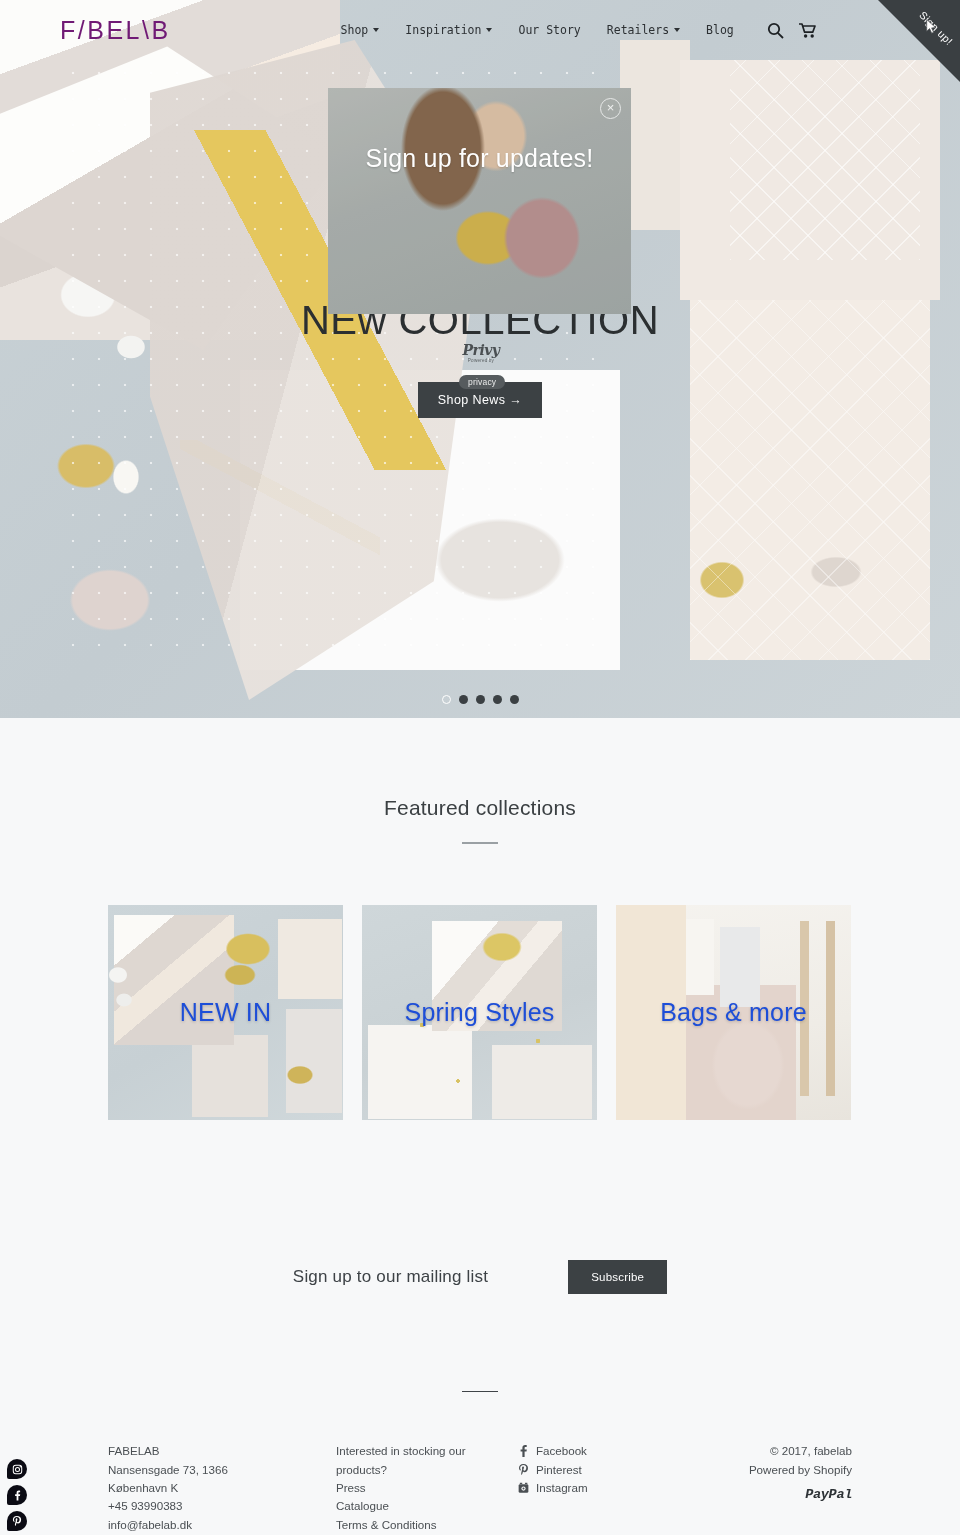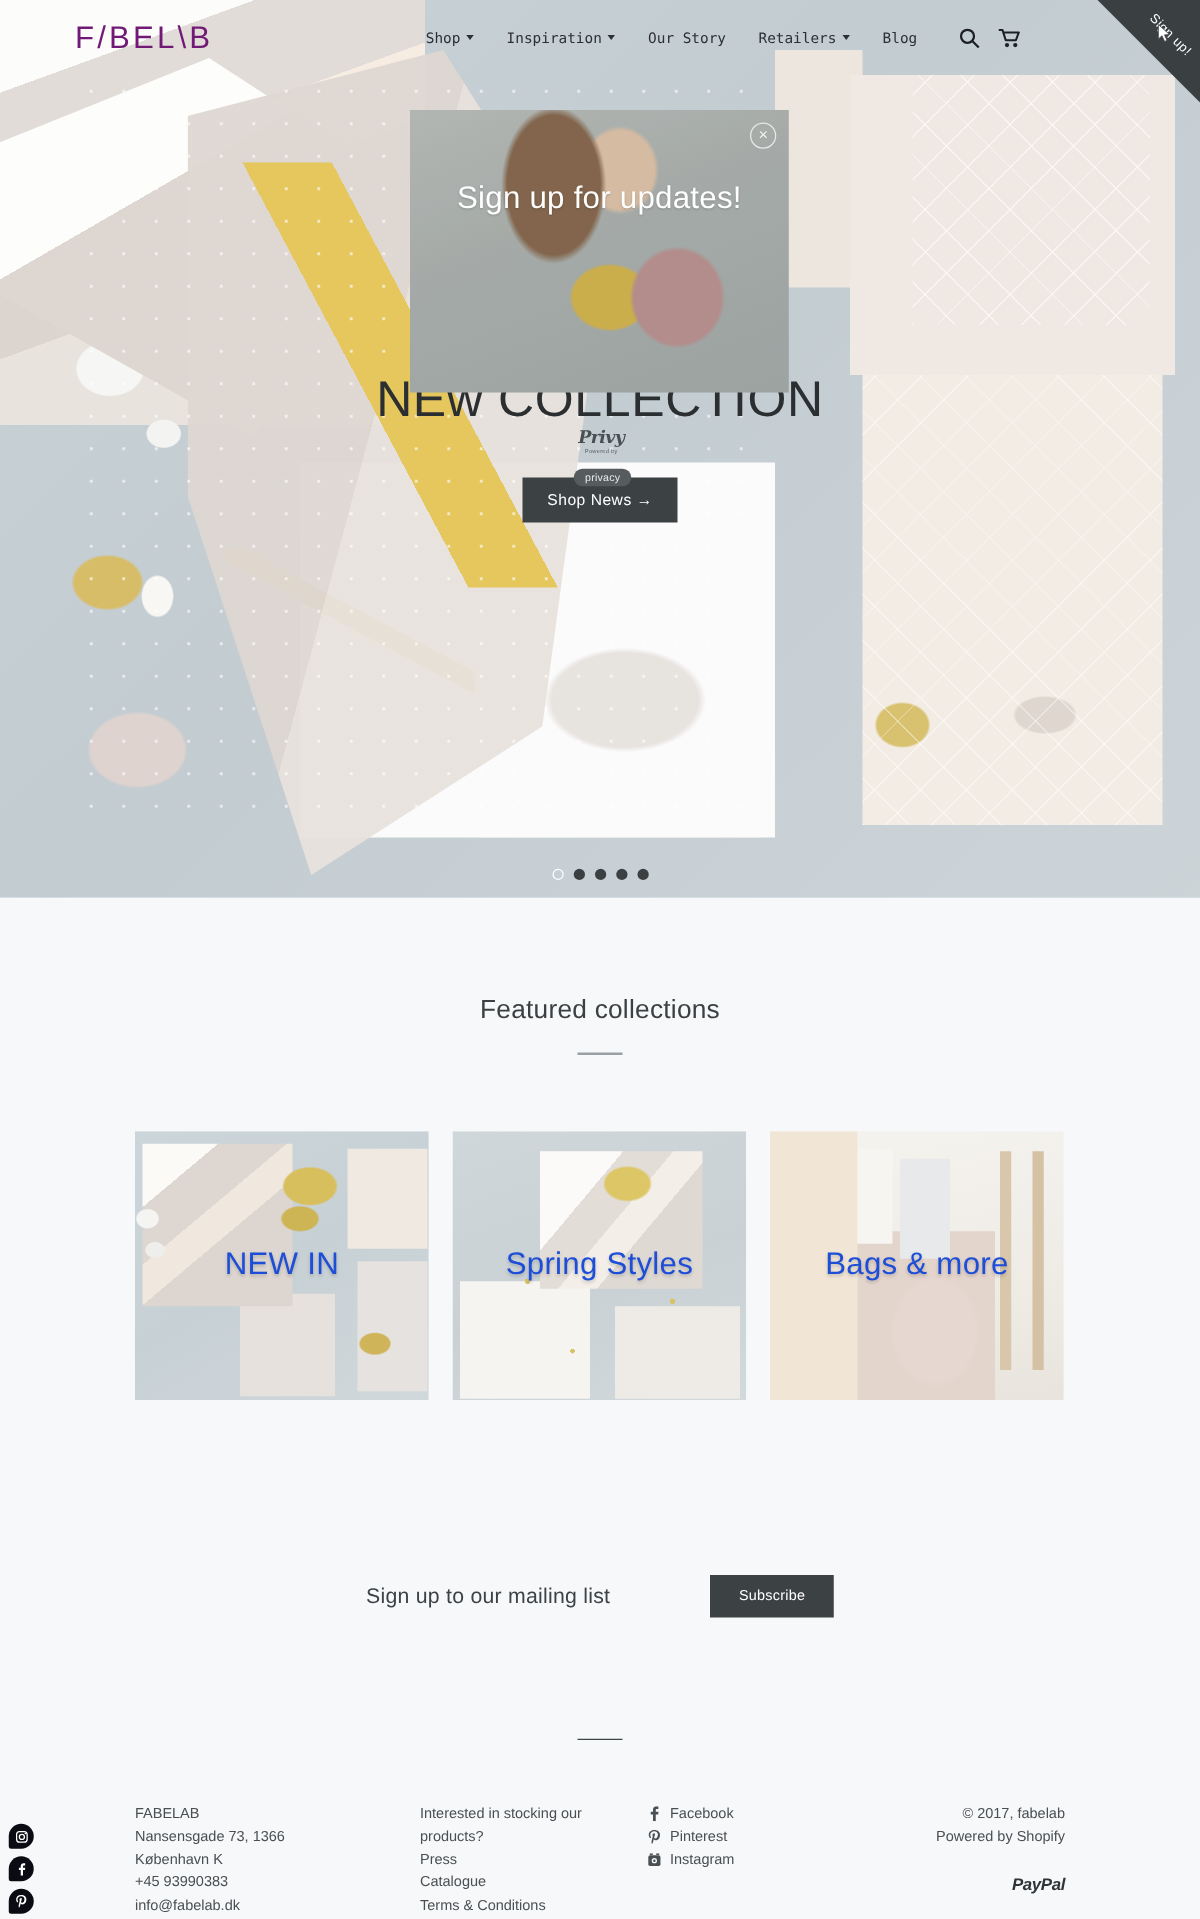--- a/index.html
+++ b/index.html
@@ -419,22 +419,22 @@
   .fcol-4 { flex: 1; text-align: right; }
   .fcol-2 div, .fcol-3 div { cursor: pointer; margin-left: 36px; }
   .social-row {
     display: flex;
     align-items: center;
     gap: 7px;
     cursor: pointer;
   }
   .social-row svg { display: block; }
   .paypal {
-    margin-top: 20px;
-    font-family: Liberation Sans, sans-serif;
+    margin-top: 7px;
+    font-family: Liberation Mono, monospace;
     font-style: italic;
     font-weight: 700;
     font-size: 13.5px;
     color: #2e3337;
     letter-spacing: -.3px;
   }
 
   
   .side-social {
     position: absolute;

